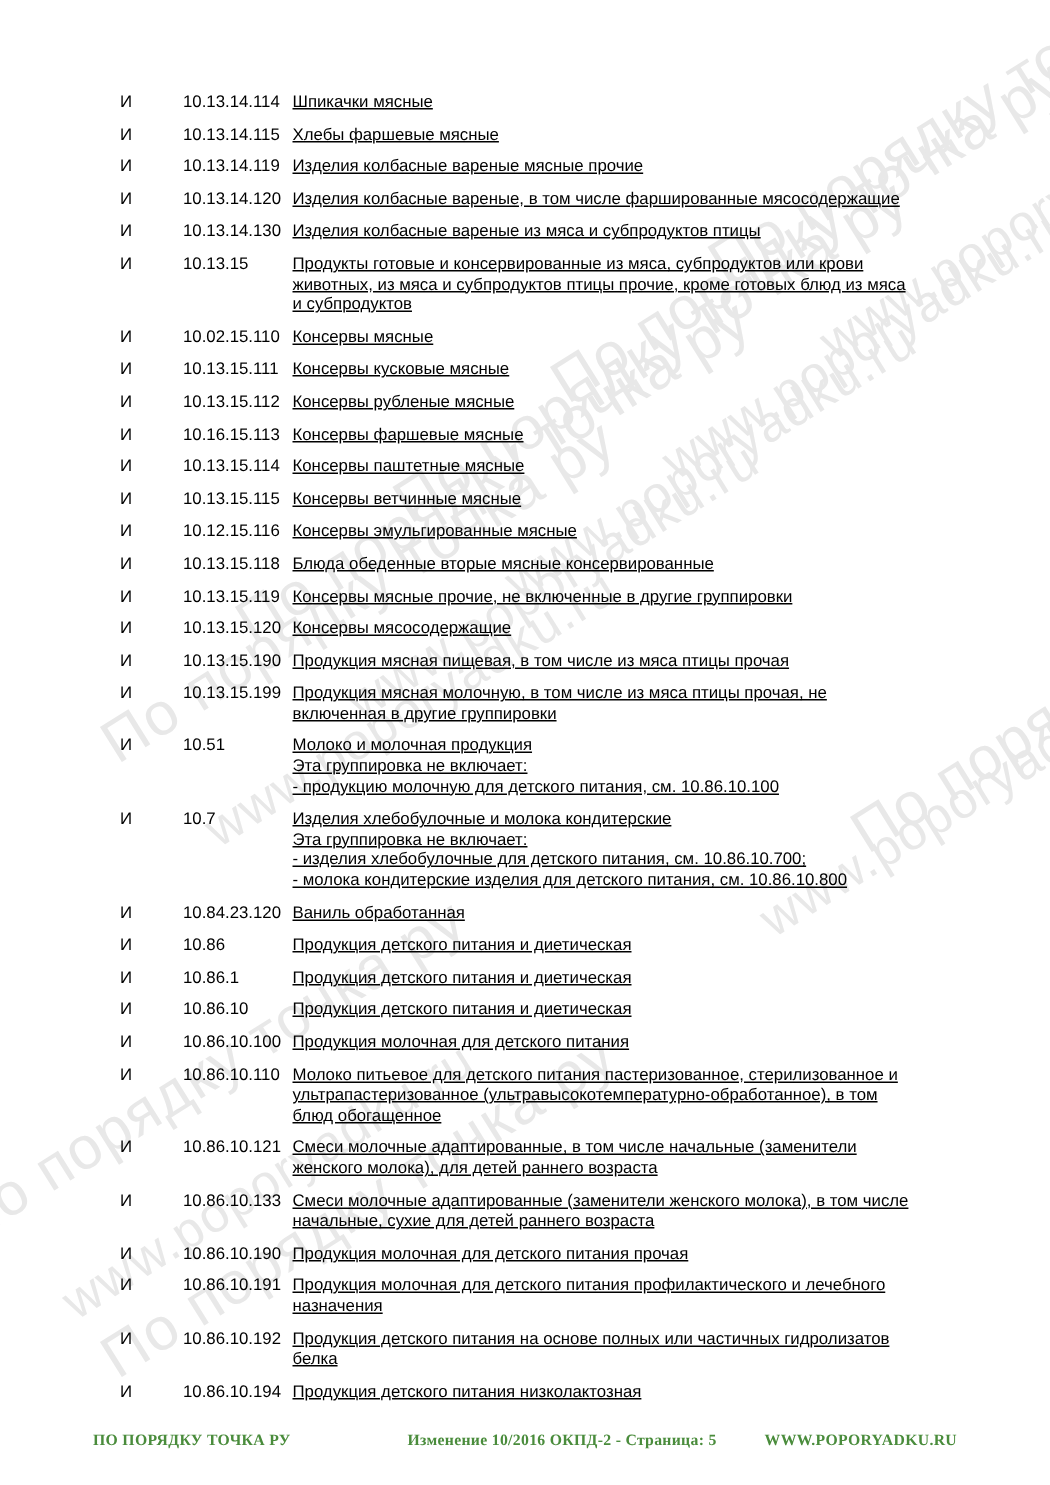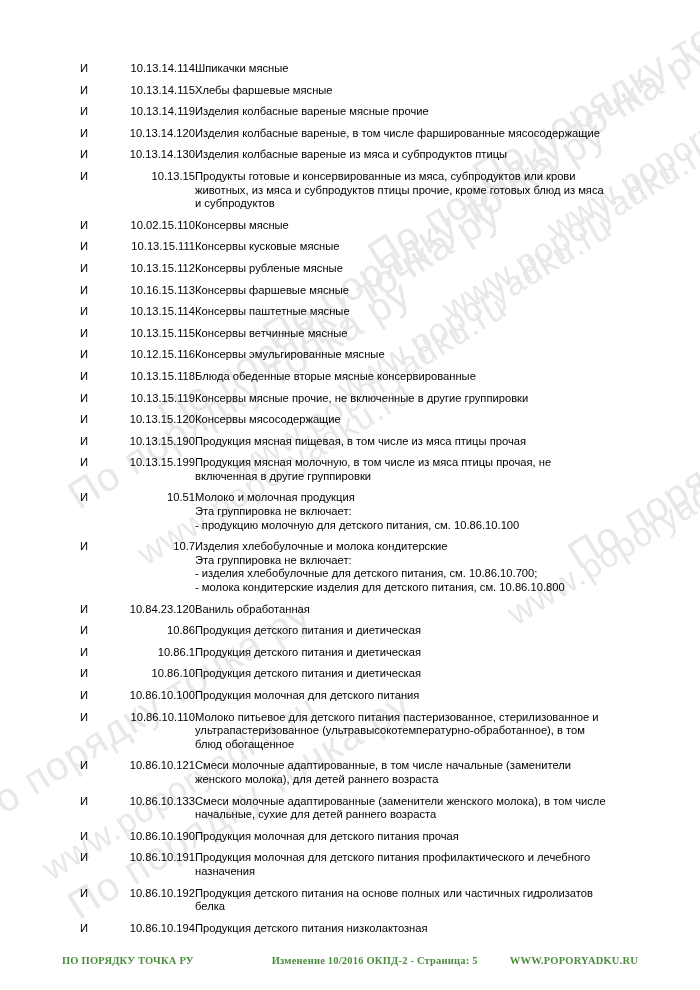--- a/index.html
+++ b/index.html
@@ -70,26 +70,25 @@
   }
   td.col-mark {
     width: 42px;
     font-size: 11.2px;
     white-space: nowrap;
   }
   td.col-code {
     width: 73px;
     white-space: nowrap;
     padding-right: 5px;
-    text-align: right;
   }
   td.col-name {
     width: 470px;
   }
-  .nm-line { display: block; }
+  .nm-line { display: block; text-decoration: underline; }
 
   
   #footer {
     position: absolute;
     left: 0;
     top: 955px;
     width: 700px;
     z-index: 3;
     display: flex;
     justify-content: space-between;

